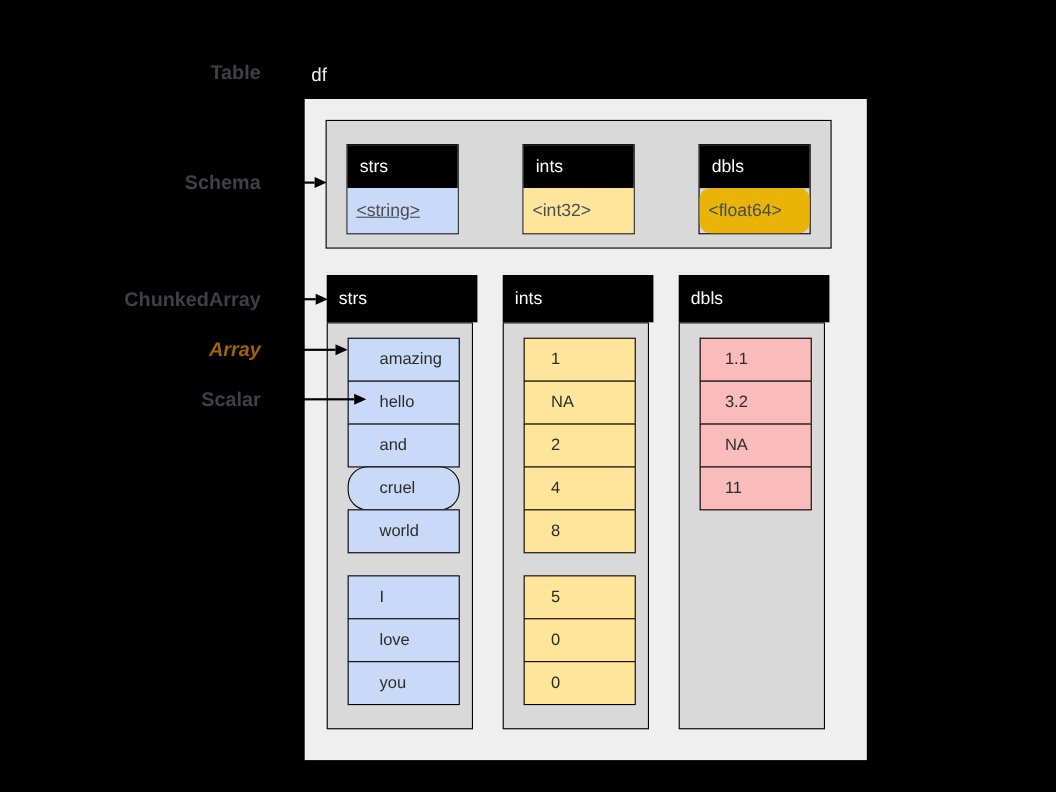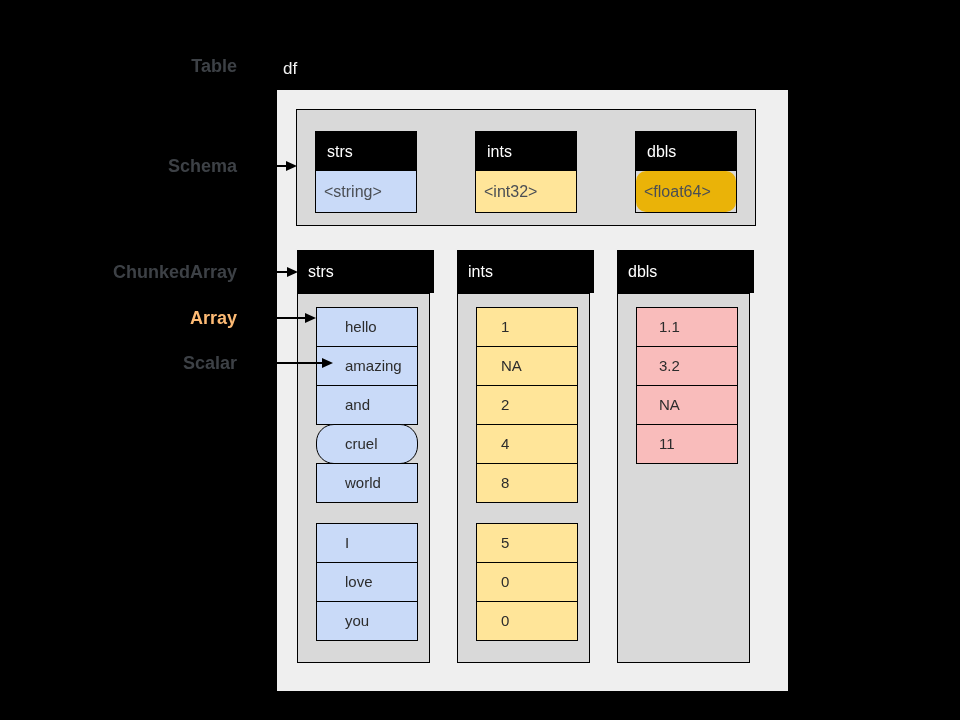--- a/index.html
+++ b/index.html
@@ -115,35 +115,35 @@
     border-bottom: 5px solid transparent;
     border-left: 11px solid #000;
   }
 </style>
 </head>
 <body style="background: rgb(0, 0, 0);">
 
 <div class="side-label" id="lbl-table" style="color: rgb(61, 65, 70);">Table</div>
 <div class="side-label" id="lbl-schema" style="color: rgb(61, 65, 70);">Schema</div>
 <div class="side-label" id="lbl-chunkedarray" style="color: rgb(61, 65, 70);">ChunkedArray</div>
-<div class="side-label" id="lbl-array" style="color: #fdba74;">Array</div>
+<div class="side-label" id="lbl-array" style="color: #a16207; font-style: italic;">Array</div>
 <div class="side-label" id="lbl-scalar" style="color: rgb(61, 65, 70);">Scalar</div>
 
 <div id="table-name">df</div>
 
 <div id="table-box" style="background: rgb(239, 239, 239);"></div>
 
 <div id="schema-container" style="background: rgb(217, 217, 217);"></div>
 
 <div id="columns-layer">
     <div class="col-header" style="left: 297px; background: rgb(0, 0, 0); color: rgb(255, 255, 255);">strs</div>
     <div class="col-body pad-strs" style="left: 297px; background: rgb(217, 217, 217);">
       <div class="chunk first">
+        <div class="cell" style="background: rgb(201, 218, 248);">amazing</div>
         <div class="cell" style="background: rgb(201, 218, 248);">hello</div>
-        <div class="cell" style="background: rgb(201, 218, 248);">amazing</div>
         <div class="cell" style="background: rgb(201, 218, 248);">and</div>
         <div class="cell" style="background: rgb(201, 218, 248); border-radius: 18px;">cruel</div>
         <div class="cell" style="background: rgb(201, 218, 248);">world</div>
       </div>
       <div class="chunk second">
         <div class="cell" style="background: rgb(201, 218, 248);">I</div>
         <div class="cell" style="background: rgb(201, 218, 248);">love</div>
         <div class="cell" style="background: rgb(201, 218, 248);">you</div>
       </div>
     </div>
@@ -180,21 +180,21 @@
 <div class="arrow-head" style="left:287px; top:267px;"></div>
 
 <div class="arrow-line" style="left:240px; top:317px; width:65px;"></div>
 <div class="arrow-head" style="left:305px; top:313px;"></div>
 
 <div class="arrow-line" style="left:240px; top:362px; width:82px;"></div>
 <div class="arrow-head" style="left:322px; top:358px;"></div>
 
 <div class="schema-field" style="left: 315px;">
     <div class="field-header" style="background: rgb(0, 0, 0); color: rgb(255, 255, 255);">strs</div>
-    <div class="field-type" style="background: rgb(201, 218, 248);">&lt;string&gt;</div>
+    <div class="field-type" style="background: rgb(201, 218, 248); text-decoration: underline;">&lt;string&gt;</div>
   </div>
 <div class="schema-field" style="left: 475px;">
     <div class="field-header" style="background: rgb(0, 0, 0); color: rgb(255, 255, 255);">ints</div>
     <div class="field-type" style="background: rgb(255, 229, 153);">&lt;int32&gt;</div>
   </div>
 <div class="schema-field" style="left: 635px;">
     <div class="field-header" style="background: rgb(0, 0, 0); color: rgb(255, 255, 255);">dbls</div>
     <div class="field-type" style="background: #eab308; border-radius: 10px;">&lt;float64&gt;</div>
   </div>
 

